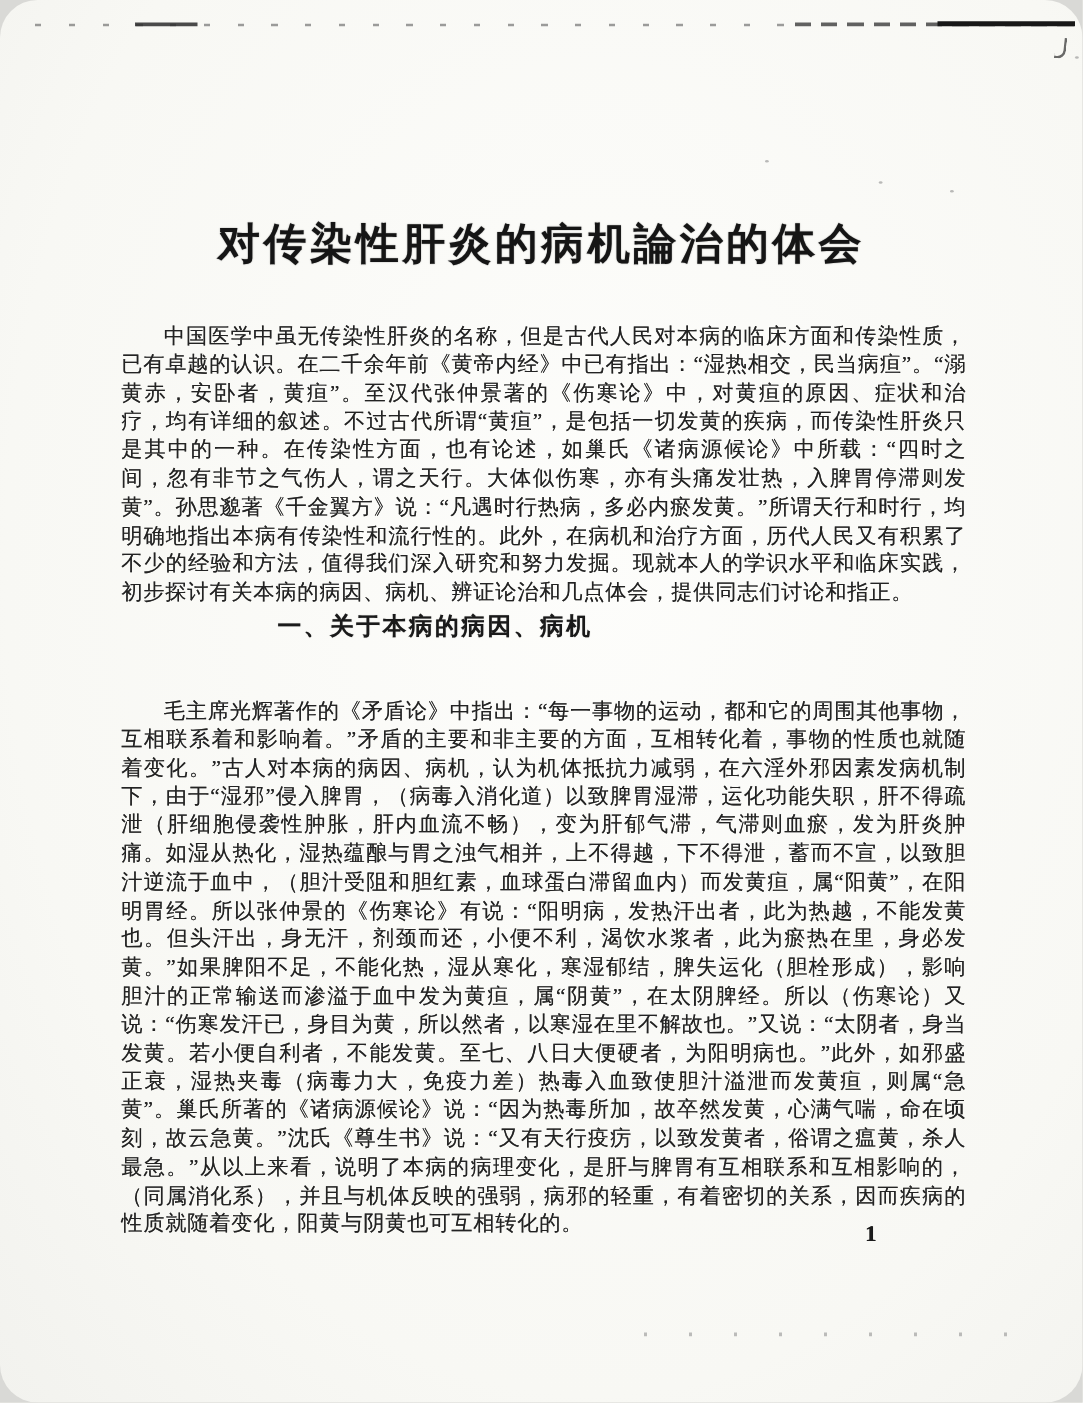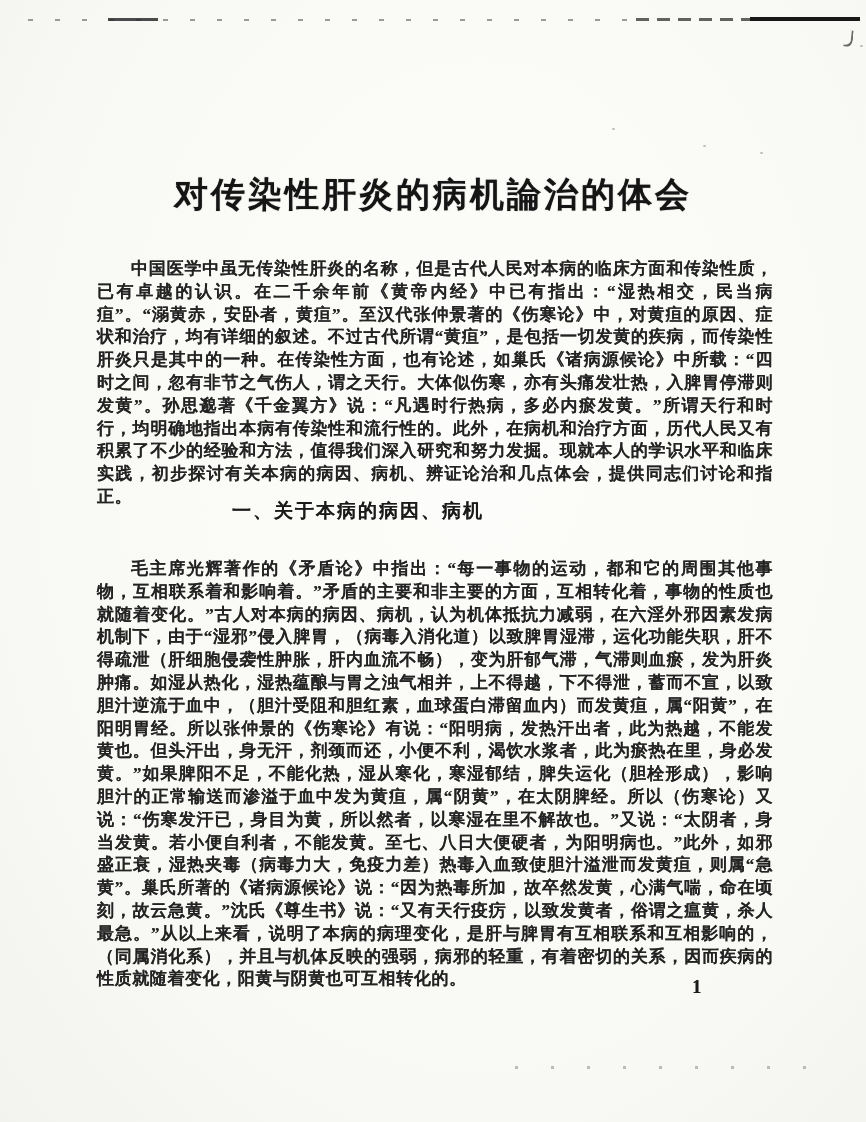--- a/index.html
+++ b/index.html
@@ -6,20 +6,21 @@
   .page {
     position: relative;
     width: 866px;
     height: 1122px;
     margin: 0 auto;
     background: #fafaf7;
     background-image: radial-gradient(ellipse at 55% 40%, #fdfdfb 0%, #f8f8f4 70%, #f2f2ee 100%);
     overflow: hidden;
     font-family: "Liberation Serif", serif;
     color: #1f1f1f;
+    border-radius: 30px;
   }
   
   .artifact { position: absolute; pointer-events: none; }
   .top-dots {
     top: 19px; left: 28px; width: 600px; height: 2px;
     background: repeating-linear-gradient(to right, #5c5c5c 0 5px, transparent 5px 27px);
     opacity: .6;
   }
   .top-dash { top: 18px; left: 108px; width: 50px; height: 3px; background: #2c2c2c; opacity: .85; }
   .top-right-dots {
@@ -47,25 +48,24 @@
   .doc-title {
     position: absolute; top: 172px; left: 0; width: 866px; margin: 0;
     text-align: center; font-size: 34px; font-weight: 900; letter-spacing: 3px;
     color: #151515; text-shadow: 0 0 1px rgba(0,0,0,.55);
   }
   .body-para {
     position: absolute; left: 97px; width: 676px; margin: 0;
     font-size: 17px; line-height: 22.8px; letter-spacing: .6px;
     text-align: justify; text-indent: 2em; color: #232323;
     text-shadow: 0 0 .5px rgba(10,10,10,.6);
-    font-weight: bold;
   }
   .para-intro  { top: 258px; }
   .sec-heading {
-    position: absolute; top: 488px; left: 0; width: 696px; margin: 10px;
+    position: absolute; top: 488px; left: 0; width: 696px; margin: 0;
     text-align: center; font-size: 19px; font-weight: 700; letter-spacing: 2px;
     color: #1a1a1a; text-shadow: 0 0 .6px rgba(0,0,0,.55);
   }
   .para-body   { top: 558px; }
   .para-tail   { top: 936px; }
   .page-num {
     position: absolute; top: 977px; left: 692px;
     font-size: 18px; font-weight: 700; color: #1b1b1b;
     text-shadow: .4px 0 0 #1b1b1b;
   }

